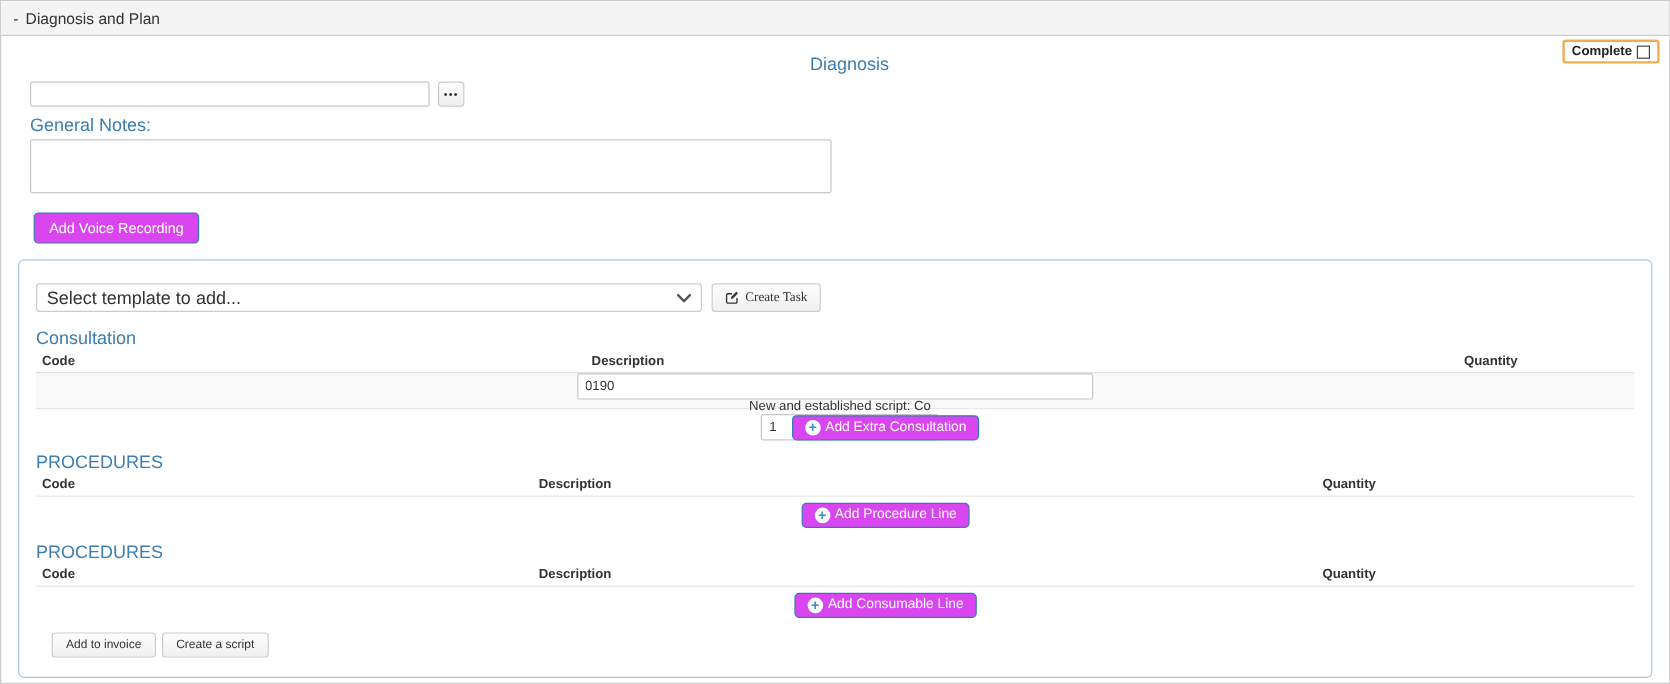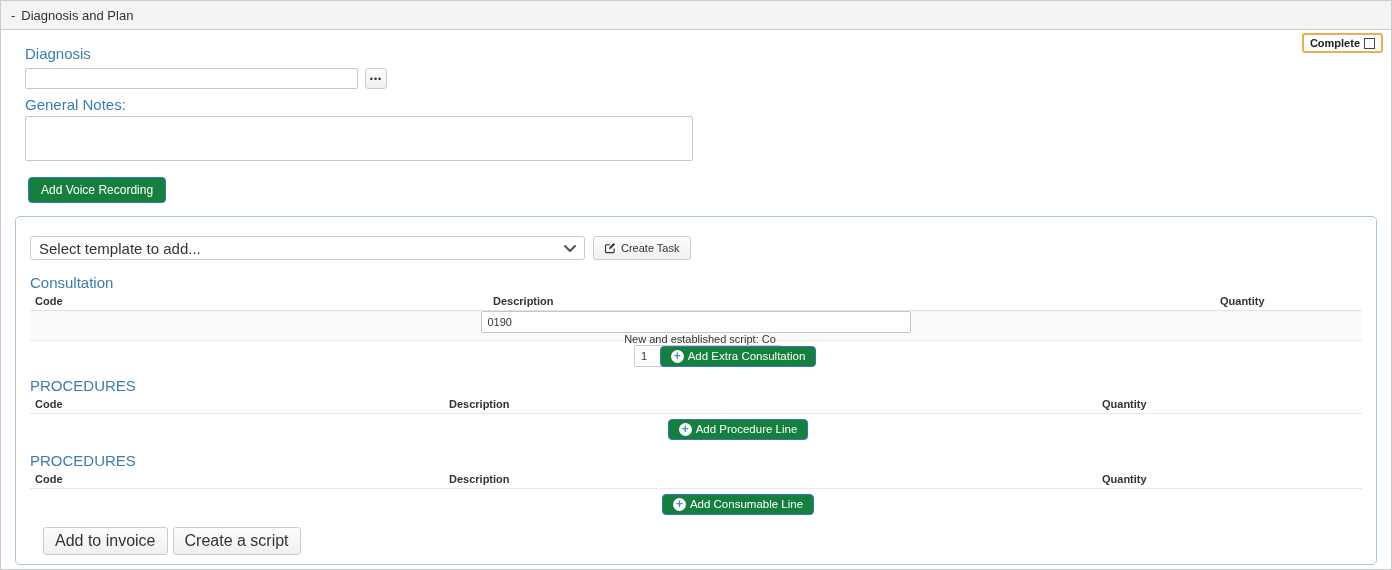--- a/index.html
+++ b/index.html
@@ -80,21 +80,21 @@
     width: 668px; height: 45px;
     border: 1px solid #c6c6ce;
     border-radius: 2px;
     font-family: inherit; font-size: 12px;
     padding: 4px 6px;
     resize: none;
   }
   
   .btn-primary {
     display: inline-flex; align-items: center; gap: 4px;
-    background: #15803d;
+    background: #d946ef;
     border: 1px solid #3579b2;
     border-radius: 4px;
     color: #fff;
     font-family: inherit;
     font-size: 12px;
     padding: 5px 12px;
     cursor: pointer;
   }
   .voice-btn { margin: 16px 0 0 27px; }
   .btn-default {
@@ -130,61 +130,61 @@
     border: 1px solid #ccc; border-radius: 3px;
     background: #fff;
     font-family: inherit; font-size: 15px; color: #333;
     padding: 0 24px 0 8px;
     appearance: none; -webkit-appearance: none;
     cursor: pointer;
   }
   .chev {
     position: absolute; right: 9px; top: 9px; pointer-events: none;
   }
-  .create-task-btn { height: 24px; }
+  .create-task-btn { height: 24px; font-family: Liberation Serif, serif; }
   
   .sec-heading { margin-top: 14px; }
   .tbl { width: 100%; font-size: 11px; }
   .tr { display: flex; align-items: center; }
   .tr.head { font-weight: bold; height: 19px; align-items: flex-end; padding-bottom: 3px; gap: 10px; }
   .tr.body-row { border-top: 1px solid #e2e2e2; background: #f9f9f9; height: 30px; flex-direction: column; }
   .tr.btn-row { border-top: 1px solid #e8e8e8; height: 31px; justify-content: center; }
   .btn-row .btn-primary { position: relative; left: 42px; padding: 3px 10px; font-size: 11.5px; }
   
   .c-code { width: 445px; padding-left: 5px; }
   .c-desc { flex: 1; padding-left: 8px; }
   .c-qty  { width: 160px; padding-left: 18px; }
   .code-input { width: 430px; height: 22px; margin-left: 2px; }
   .qty-input { width: 148px; height: 22px; }
   
   .p-code { width: 405px; padding-left: 5px; }
   .p-desc { flex: 1; padding-left: 4px; }
   .p-qty  { width: 264px; padding-left: 4px; }
   
   .footer-row { display: flex; gap: 5px; margin: 8px 0 0 13px; }
-  .footer-row .btn-default { font-size: 16px; padding: 4px 11px; }
+  .footer-row .btn-default { font-size: 10px; padding: 4px 11px; }
   .edit-icon-svg, .chev svg { display: block; }
 </style>
 </head>
 <body>
 
 <div class="widget">
 
   
   <div class="header-bar">
     <span class="collapse-toggle">-</span>
     <span>Diagnosis and Plan</span>
     <button class="complete-btn">
       <span>Complete</span>
       <span class="checkbox"></span>
     </button>
   </div>
 
   
-  <div class="blue-h" style="margin-top:15px;">Diagnosis</div>
+  <div class="blue-h" style="margin-top:15px;text-align:center;">Diagnosis</div>
   <div class="diag-row">
     <input class="text-input diag-input" value="" style="">
     <button class="dots-btn">
       <span>•••</span>
     </button>
   </div>
 
   
   <div class="blue-h" style="margin-top:7px;">General Notes:</div>
   <textarea class="notes-area" value="" style=""></textarea>

